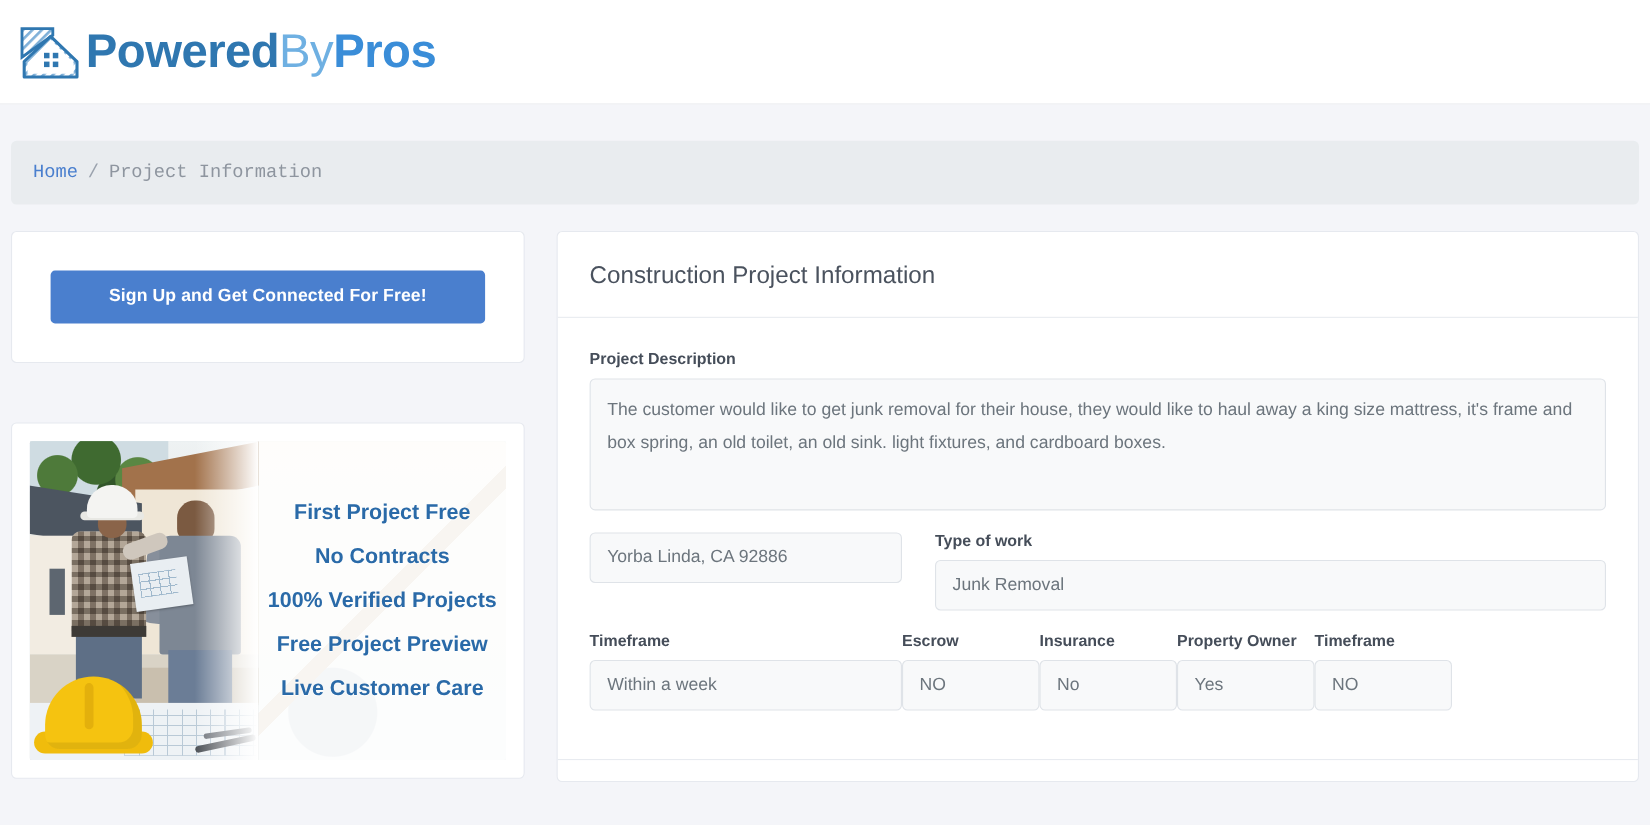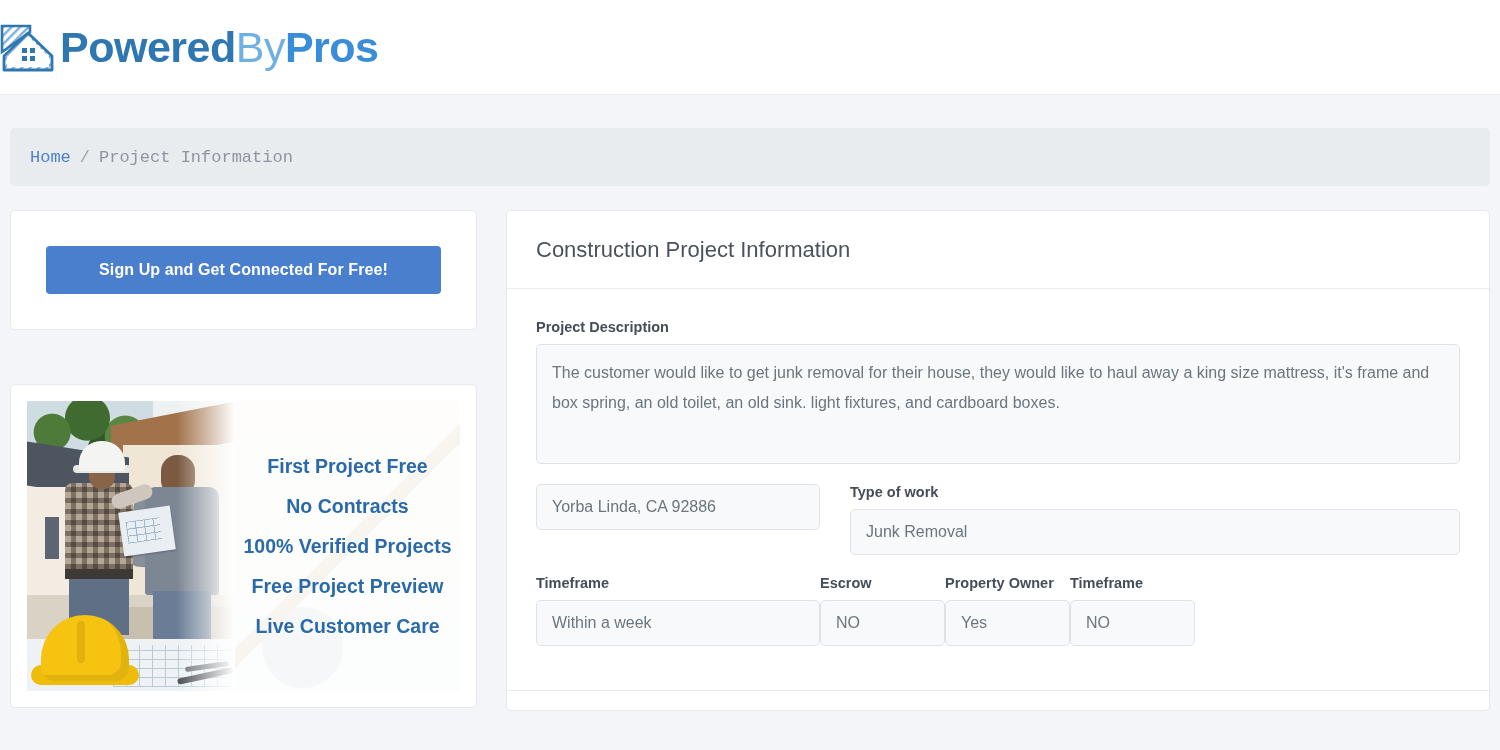--- a/index.html
+++ b/index.html
@@ -13,21 +13,21 @@
     overflow: hidden;
   }
 
   
   .site-header {
     height: 95px;
     background: #ffffff;
     border-bottom: 1px solid #e9ecef;
     display: flex;
     align-items: center;
-    padding-left: 0;
+    padding-left: 18px;
   }
   .brand { display: flex; align-items: center; text-decoration: none; }
   .brand-mark { width: 56px; height: 54px; margin-right: 4px; display:block; }
   .brand-text {
     font-size: 43px;
     letter-spacing: -0.5px;
     line-height: 1;
     white-space: nowrap;
   }
   .brand-text .w1 { color: #2f77b0; font-weight: bold; }
@@ -341,20 +341,24 @@
         <div class="row row-2">
           <div class="f-timeframe">
             <div class="field-label">Timeframe</div>
             <div class="readonly-box">Within a week</div>
           </div>
           <div class="f-small">
             <div class="field-label">Escrow</div>
             <div class="readonly-box">NO</div>
           </div>
           <div class="f-small">
+            <div class="field-label">Insurance</div>
+            <div class="readonly-box">No</div>
+          </div>
+          <div class="f-small">
             <div class="field-label">Property Owner</div>
             <div class="readonly-box">Yes</div>
           </div>
           <div class="f-small">
             <div class="field-label">Timeframe</div>
             <div class="readonly-box">NO</div>
           </div>
         </div>
 
         <div class="panel-spacer"></div>

